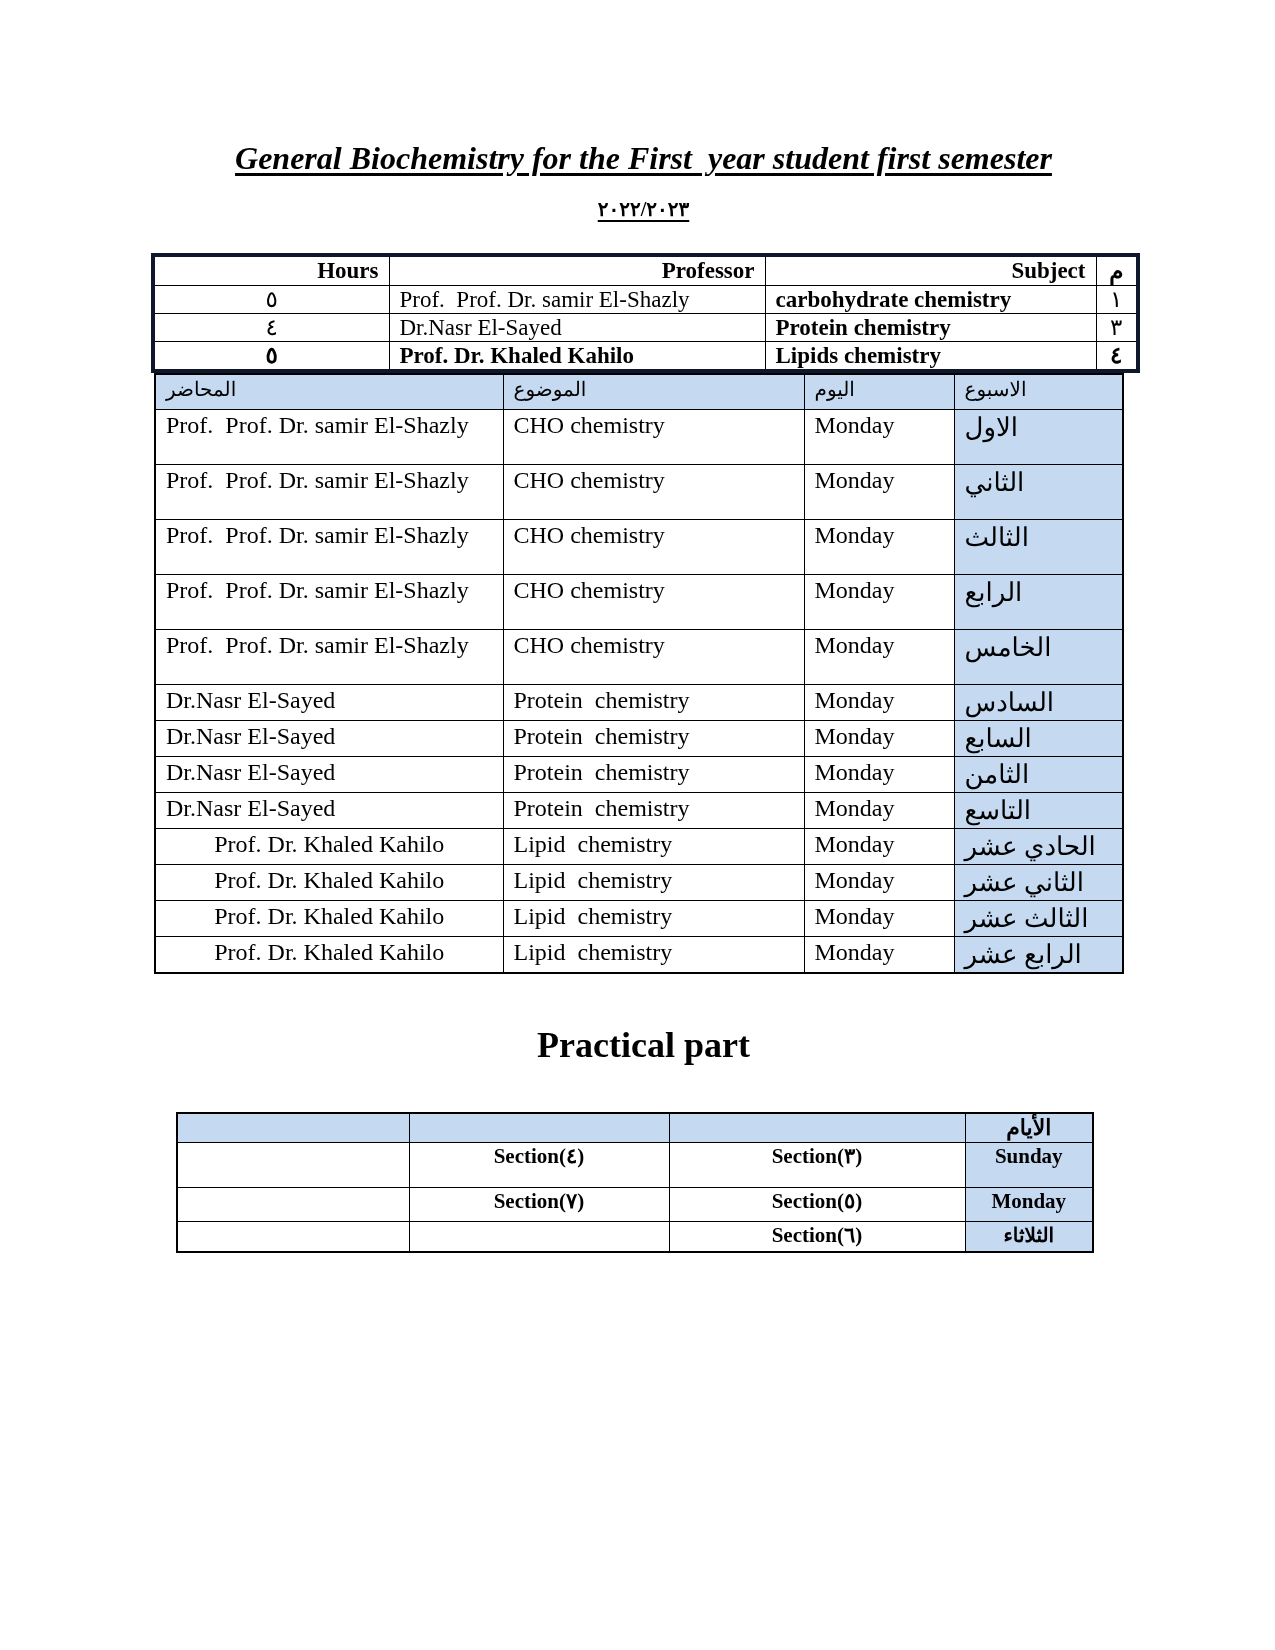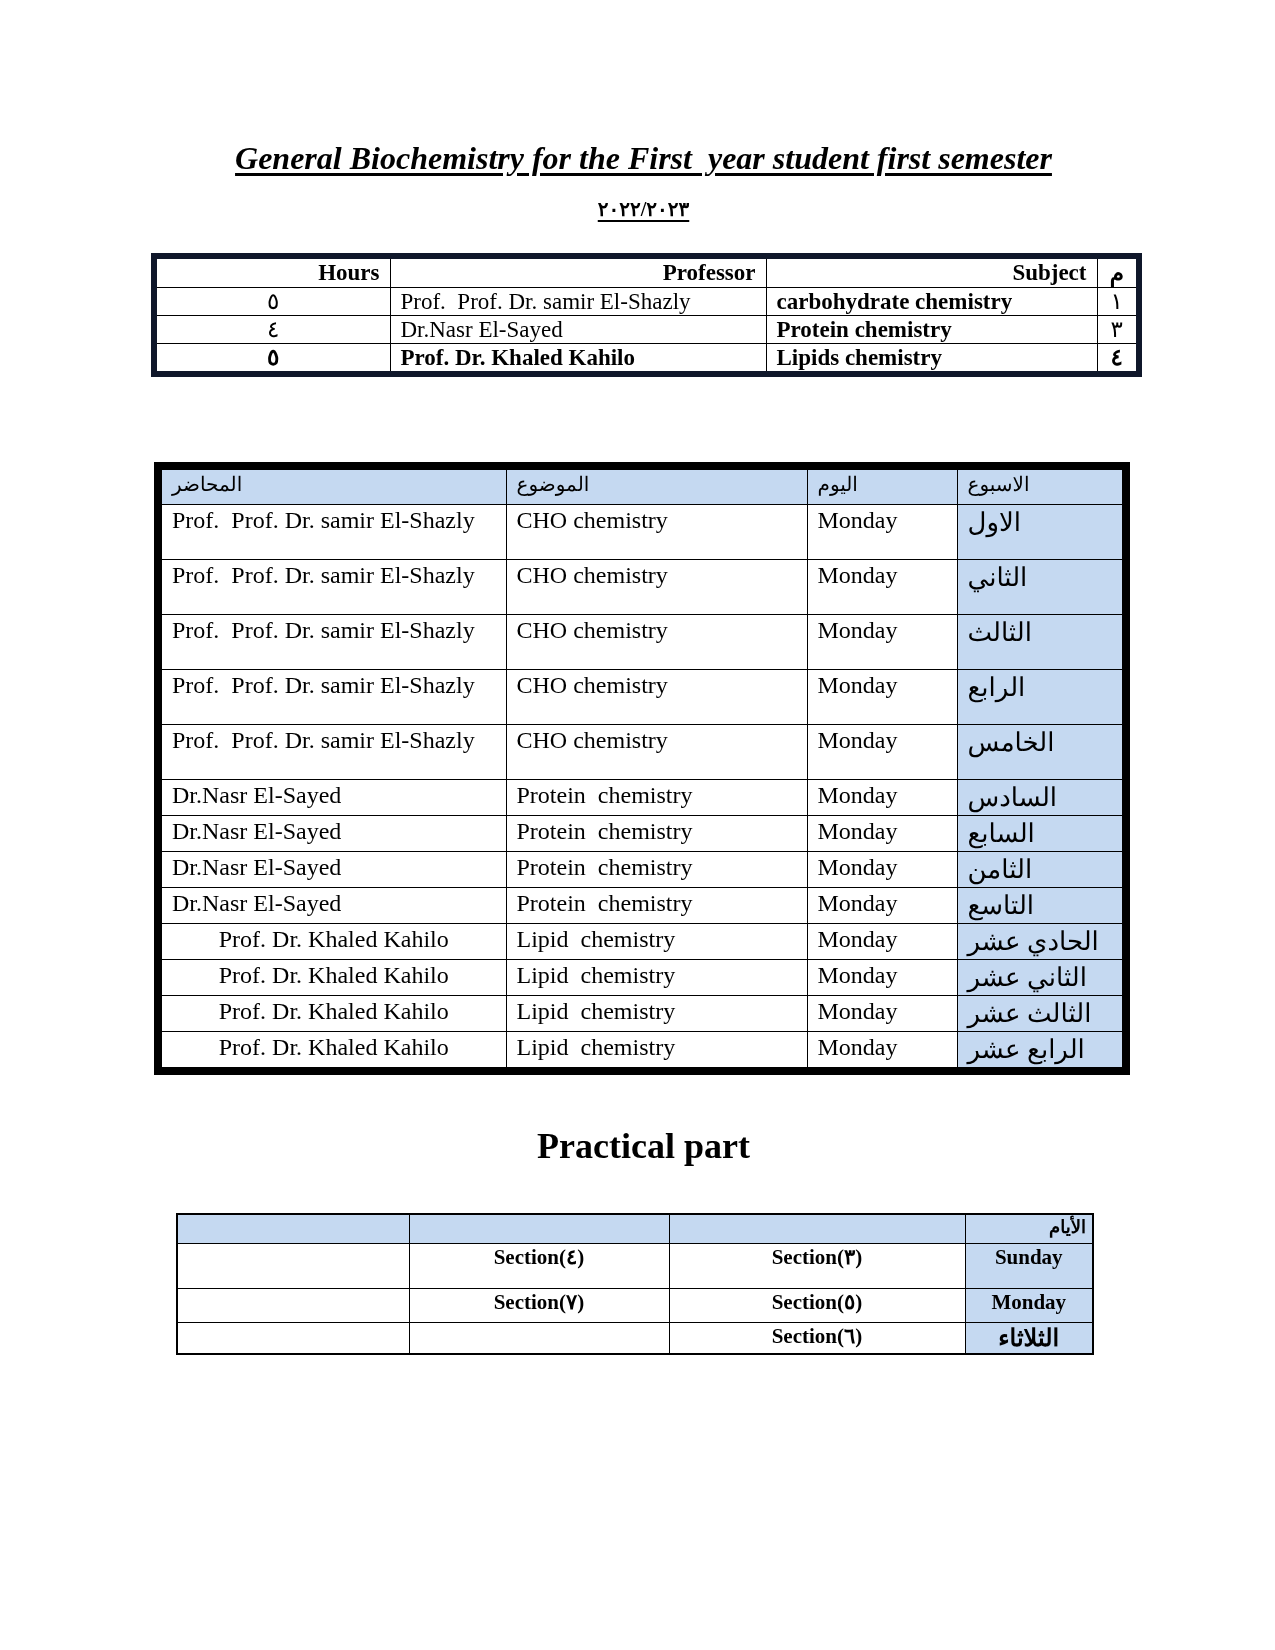--- a/index.html
+++ b/index.html
@@ -45,35 +45,34 @@
     border: 1px solid #000;
     overflow: hidden;
     white-space: pre-wrap;
     vertical-align: top;
     font-weight: normal;
   }
   
   .t1 {
     margin-top: 32px;
     width: 985px;
-    border: 6px solid #0f172a;
+    border: 4px solid #0f172a;
     font-size: 23px;
   }
   .t1 th { height: 28px; text-align: right; font-weight: bold; padding: 0 10px; vertical-align: middle; }
   .t1 th.c, .t1 td.c { text-align: center; padding: 0 2px; }
   .t1 td { height: 27px; padding: 0 10px; vertical-align: middle; }
   .t1 td.l { text-align: left; }
   .t1 td.subj { text-align: left; font-weight: bold; }
   .t1 tr.boldrow td { font-weight: bold; }
   
   .t2 {
-    margin-top: 85px;
     margin-left: 3px;
     width: 968px;
-    border: 8px solid #000000;
+    border: 2px solid #000000;
     font-size: 24px;
   }
   .t2 th {
     background: var(--accent-blue, #C5D9F1);
     height: 30px;
     text-align: left;
     padding: 2px 10px;
     font-size: 20px;
   }
   .t2 td { padding: 2px 10px; text-align: left; }
@@ -94,25 +93,24 @@
     margin-left: 25px;
     width: 916px;
     border: 2px solid #000;
     font-size: 21px;
     font-weight: bold;
   }
   .t3 th, .t3 td { text-align: center; padding: 1px 6px; font-weight: bold; }
   .t3 th {
     background: var(--accent-blue, #C5D9F1);
     height: 26px;
-    font-size: 18px;
-    text-align: right;
+    font-size: 22px;
   }
   .t3 td.day { background: var(--accent-blue, #C5D9F1); }
-  .t3 td.day.ar { font-size: 24px; }
+  .t3 td.day.ar { font-size: 20px; }
   .t3 tr.r-sun td { height: 42px; }
   .t3 tr.r-mon td { height: 31px; }
   .t3 tr.r-tue td { height: 27px; }
   .t3 tr.r-thu td { height: 35px; }
 </style>
 </head>
 <body>
 
 <div class="content">
 

